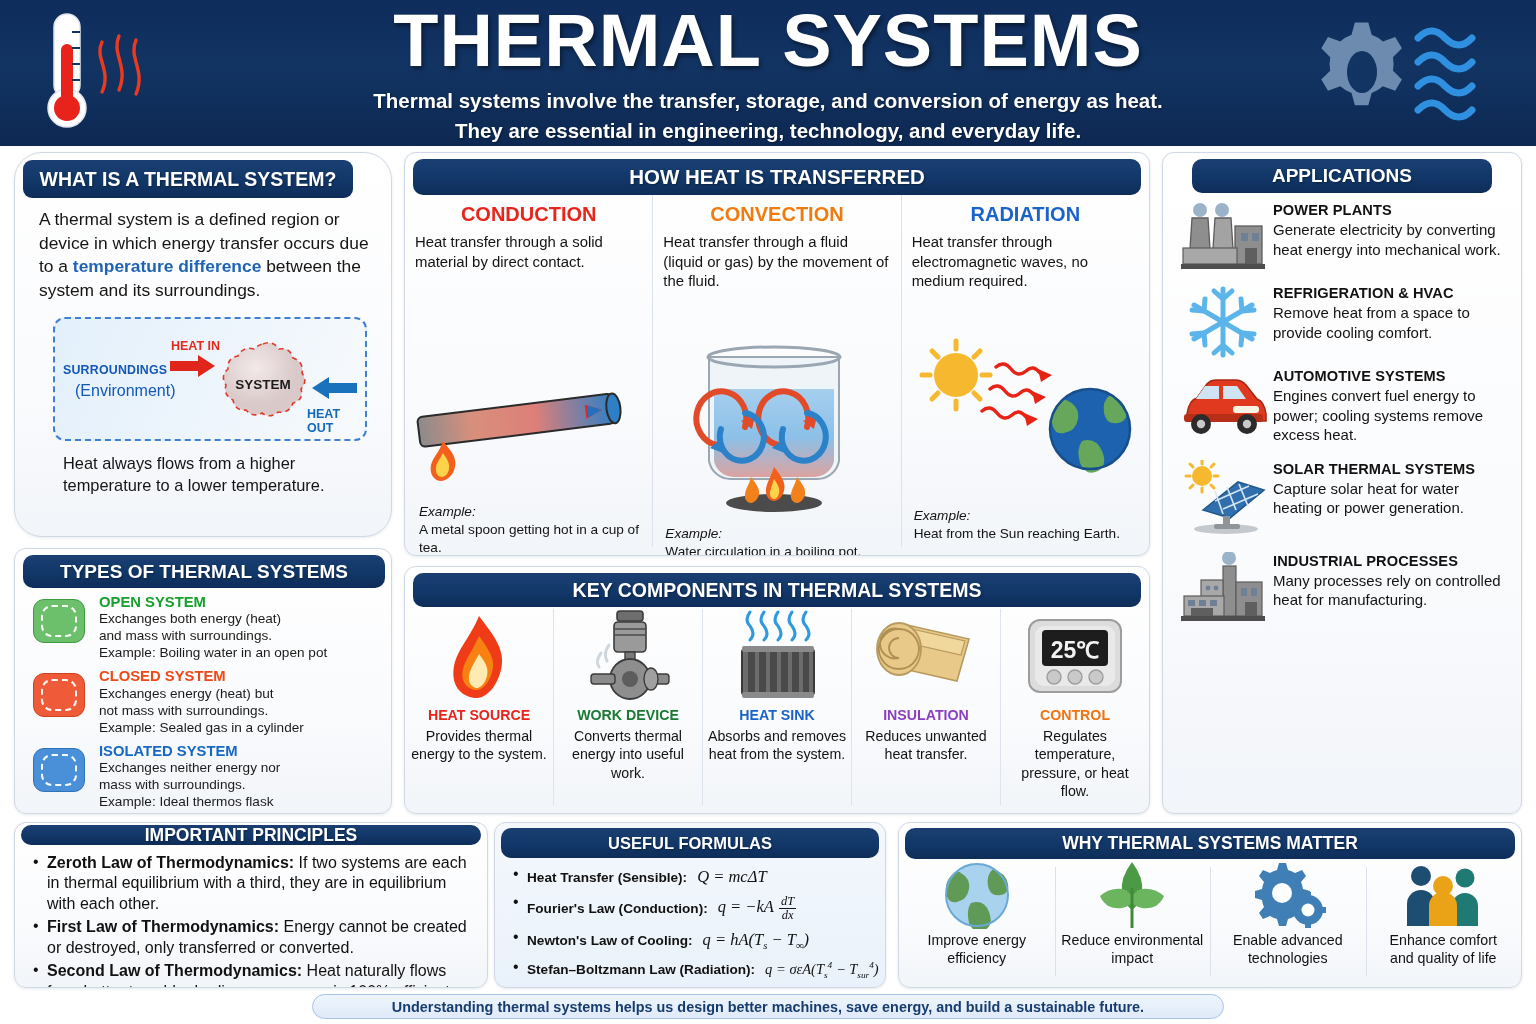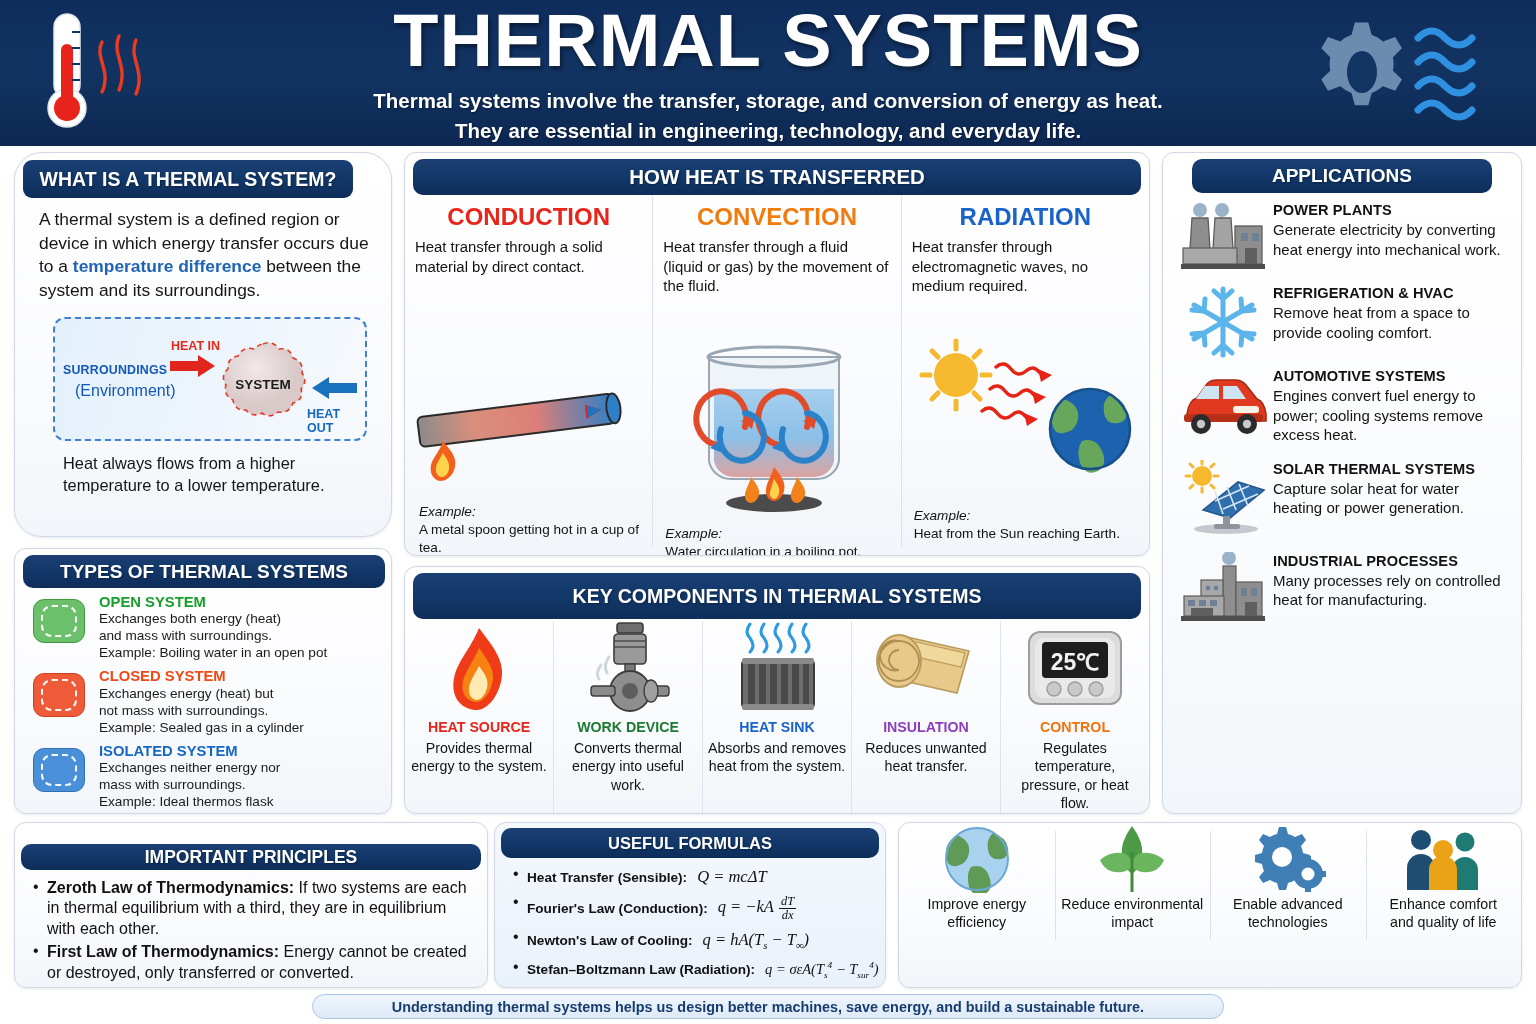--- a/index.html
+++ b/index.html
@@ -89,48 +89,48 @@
   }
   .type-name { font-size: 14.8px; font-weight: bold; line-height:1.25; }
   .type-desc { font-size: 13.6px; line-height: 1.25; color:#1b1b1b; }
 
   
   #p-how { left: 404px; top: 152px; width: 746px; height: 404px; }
   #p-how .panel-head { height: 36px; font-size: 20.5px; margin: 6px 8px 0 8px; }
   .how-cols { display:flex; height: 352px; }
   .how-col { flex:1; position:relative; padding: 8px 10px 0 10px; }
   .how-col + .how-col { border-left: 1px solid #dbe2ec; }
-  .how-title { text-align:center; font-size:24px; font-weight:bold; margin-bottom:7px;}
+  .how-title { text-align:center; font-size:20px; font-weight:bold; margin-bottom:7px;}
   .how-desc { font-size:14.9px; line-height:1.32; color:#131313; }
   .how-ex { position:absolute; font-size:13.6px; line-height:1.32; color:#131313; }
   .how-ex i { font-style: italic; }
   .how-art { position:absolute; }
 
   
   #p-key { left: 404px; top: 566px; width: 746px; height: 248px; }
-  #p-key .panel-head { height: 46px; font-size: 19.5px; margin: 6px 8px 0 8px; }
+  #p-key .panel-head { height: 34px; font-size: 19.5px; margin: 6px 8px 0 8px; }
   .key-cols { display:flex; height: 198px; padding-top:2px; }
   .key-col { flex:1; position:relative; text-align:center; padding: 0 5px; }
   .key-col + .key-col { border-left:1px solid #dde4ed; }
   .key-art { height: 96px; display:flex; align-items:center; justify-content:center; }
   .key-name { font-size:14.2px; font-weight:bold; margin-top:2px;}
   .key-desc { font-size:14.2px; line-height:1.3; color:#131313; margin-top:4px;}
 
   
   #p-apps { left: 1162px; top: 152px; width: 360px; height: 662px; }
   #p-apps .panel-head { height: 34px; font-size: 19px; width: 300px; margin: 6px auto 0 auto; }
   .app-row { display:flex; align-items:flex-start; padding: 9px 10px 0 14px; }
   .app-ico { flex:0 0 92px; height:74px; display:flex; align-items:center; justify-content:center;}
   .app-txt { flex:1; padding-left:4px; }
   .app-name { font-size:14.6px; font-weight:bold; color:#111; letter-spacing:.1px;}
   .app-desc { font-size:15px; line-height:1.3; color:#131313; margin-top:2px;}
 
   
   #p-prin { left: 14px; top: 822px; width: 474px; height: 166px; }
-  #p-prin .panel-head { height: 26px; font-size: 17.5px; margin: 21px 6px 0 6px; text-align: center; }
+  #p-prin .panel-head { height: 20px; font-size: 17.5px; margin: 2px 6px 0 6px; text-align: center; }
   .prin-list { padding: 8px 12px 0 14px; }
   .prin-li { position:relative; padding-left:18px; font-size:16px; line-height:1.28; color:#111; margin-bottom: 3px;}
   .prin-li::before { content:'\2022'; position:absolute; left:4px; top:-1px; font-size:16px; }
   .prin-li b { font-weight:bold; }
 
   
   #p-form { left: 494px; top: 822px; width: 392px; height: 166px;
             background: linear-gradient(180deg,#f4f8fd 0%, #e9f1fa 100%); }
   #p-form .panel-head { height: 30px; font-size: 16.5px; margin: 5px 6px 0 6px; }
   .form-list { padding: 9px 8px 0 14px; }
@@ -658,20 +658,21 @@
         <span class="mth">q = hA(T<sub>s</sub> − T<sub>∞</sub>)</span>
       </div>
       <div class="form-li" style="margin-bottom:0">
         <span class="form-lbl">Stefan–Boltzmann Law (Radiation):</span>
         <span class="mth" style="font-size:14.5px">q = σεA(T<sub>s</sub><sup>4</sup> − T<sub>sur</sub><sup>4</sup>)</span>
       </div>
     </div>
   </div>
 
   <div class="panel" id="p-why">
+    <div class="panel-head">WHY THERMAL SYSTEMS MATTER</div>
     <div class="why-cols">
 
       <div class="why-col">
         <div class="why-art">
           <svg width="68" height="68" viewBox="0 0 68 68">
             <circle cx="34" cy="34" r="31" fill="#a9d2ee"></circle>
             <path d="M14 10 q14 6 12 18 q-2 11 -12 13 q-9 2 -11 -9 q-2 -14 11 -22 z" fill="#5f9b56"></path>
             <path d="M28 42 q13 -4 18 9 q5 13 -4 18 q-11 5 -16 -7 q-3 -13 2 -20 z" fill="#5f9b56"></path>
             <path d="M50 8 q13 4 15 15 q2 9 -7 11 q-11 2 -13 -9 q-2 -11 5 -17 z" fill="#5f9b56"></path>
             <circle cx="34" cy="34" r="31" fill="none" stroke="#6aa8d6" stroke-width="2"></circle>

